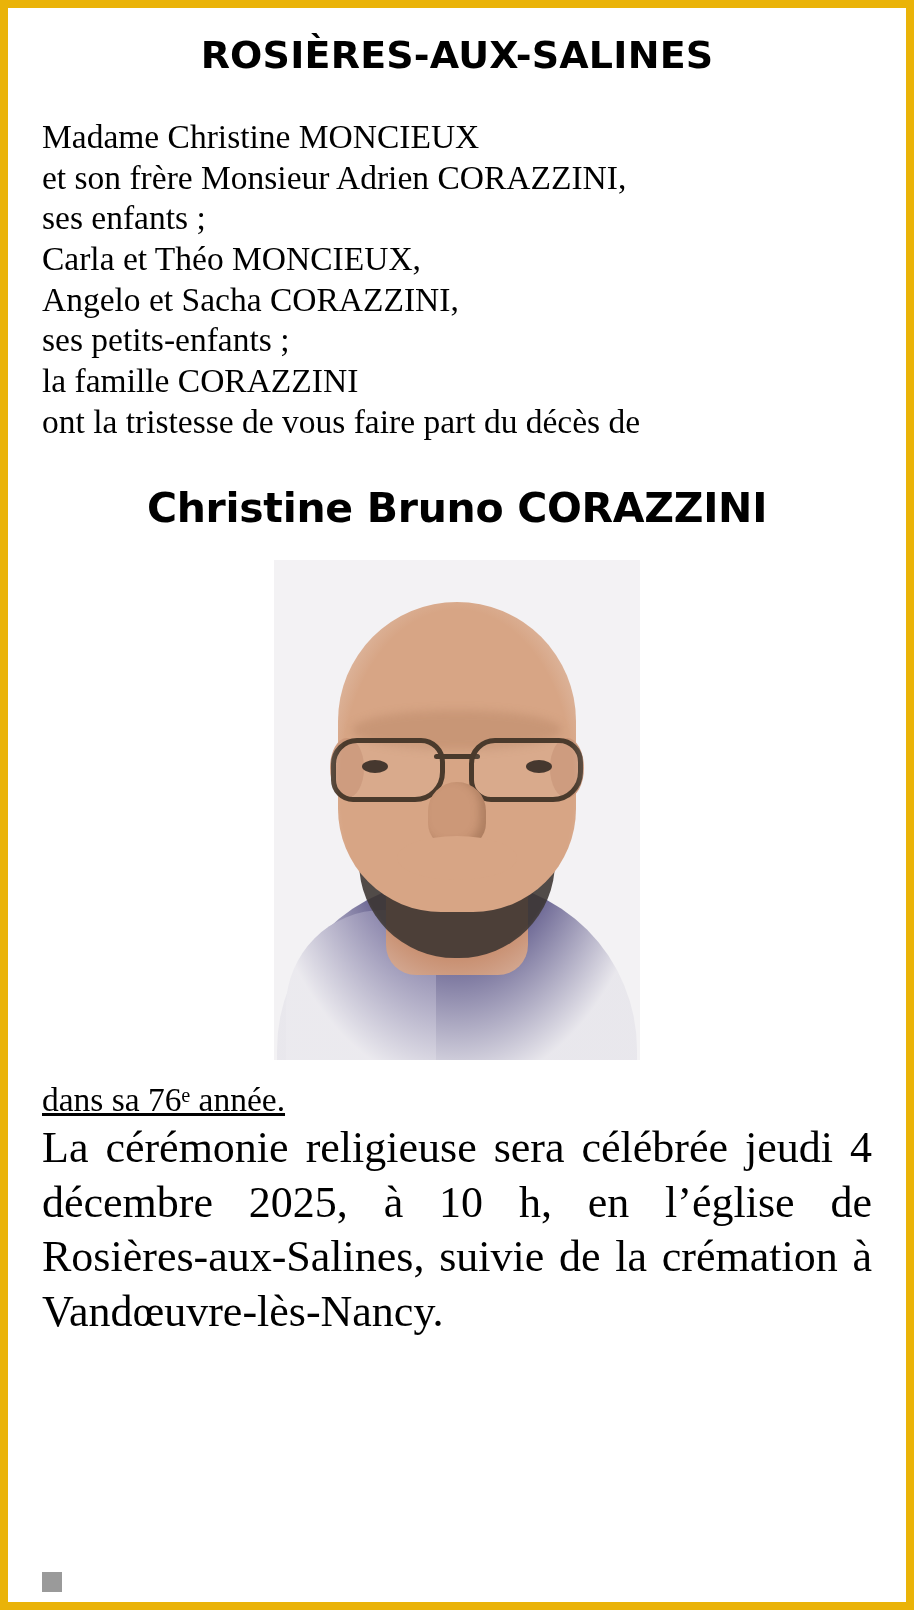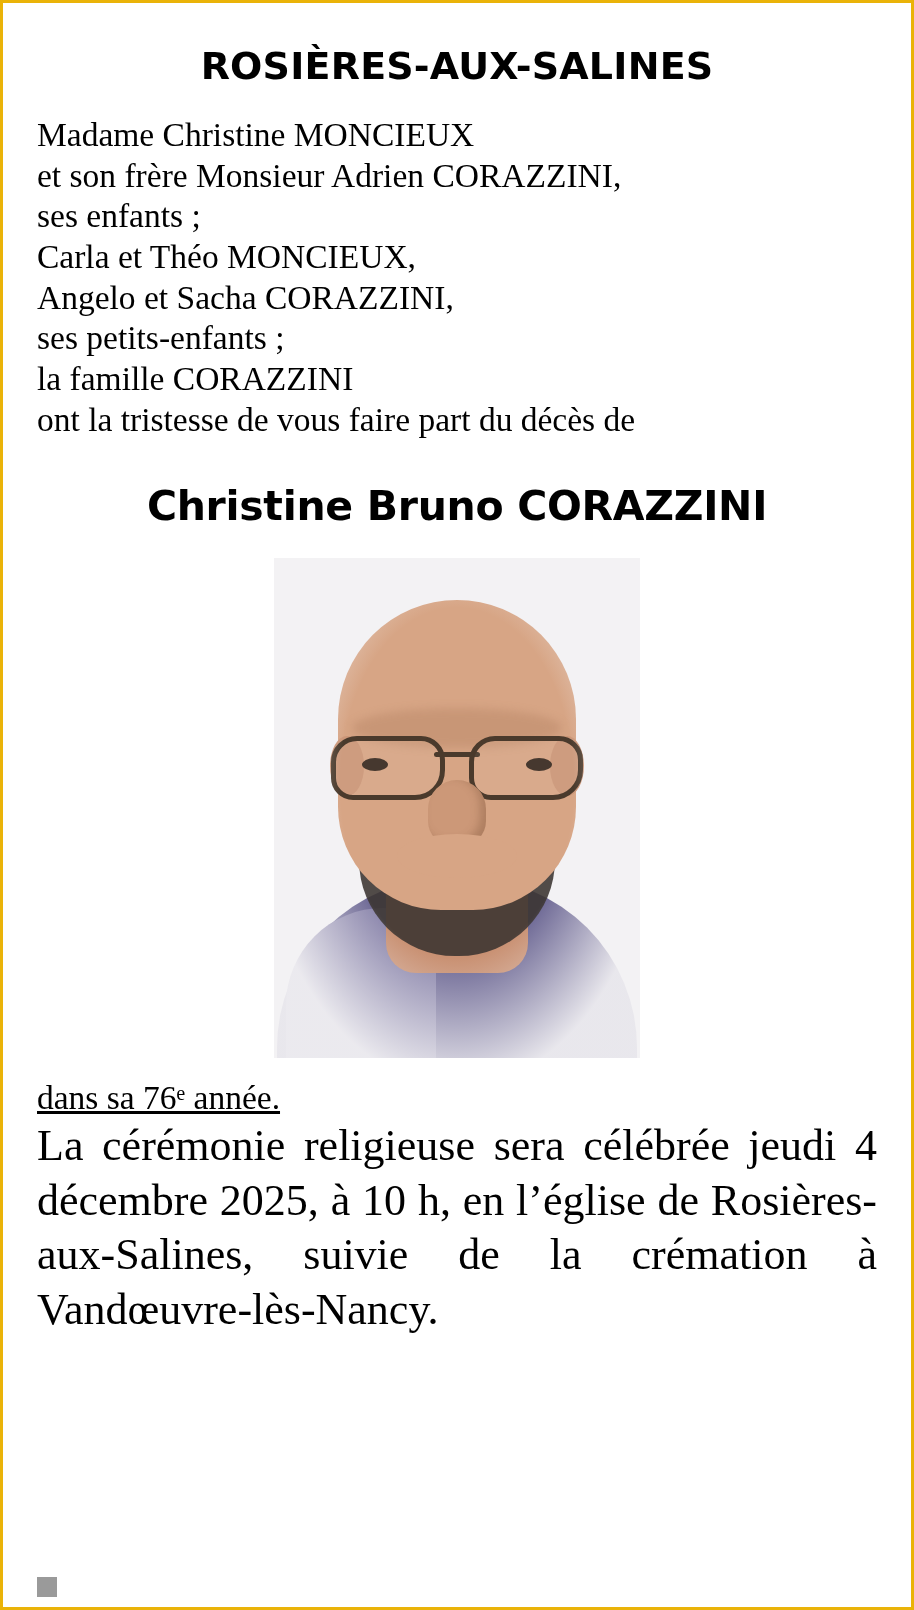--- a/index.html
+++ b/index.html
@@ -12,41 +12,41 @@
     height: 1610px;
     font-family: "Liberation Serif", serif;
     color: #000000;
     overflow: hidden;
   }
 
   .notice {
     box-sizing: border-box;
     width: 914px;
     height: 1610px;
-    border: 3px solid #eab308;
+    border: 8px solid #eab308;
     background: #ffffff;
-    padding: 40px 34px 10px 34px;
+    padding: 24px 34px 10px 34px;
     display: flex;
     flex-direction: column;
   }
 
   .locality {
     text-align: center;
     font-family: "DejaVu Sans", sans-serif;
     font-weight: bold;
     font-size: 38px;
     letter-spacing: 0.2px;
     margin: 4px 0 26px 0;
     line-height: 1.05;
   }
 
   .family-block {
     font-size: 33.5px;
     line-height: 1.215;
-    margin: 2px 0 8px 0;
+    margin: 15px 0 8px 0;
     white-space: pre-line;
   }
 
   .deceased-name {
     text-align: center;
     font-family: "DejaVu Sans", sans-serif;
     font-weight: bold;
     font-size: 41px;
     letter-spacing: -0.3px;
     margin: 34px 0 26px 0;

